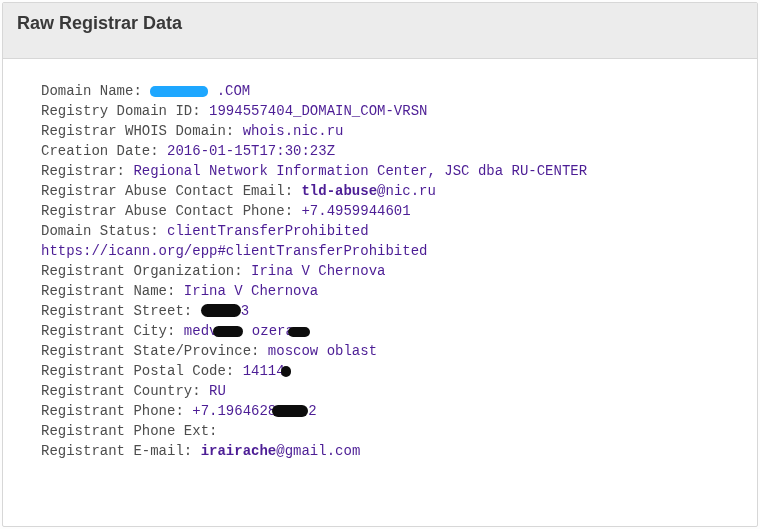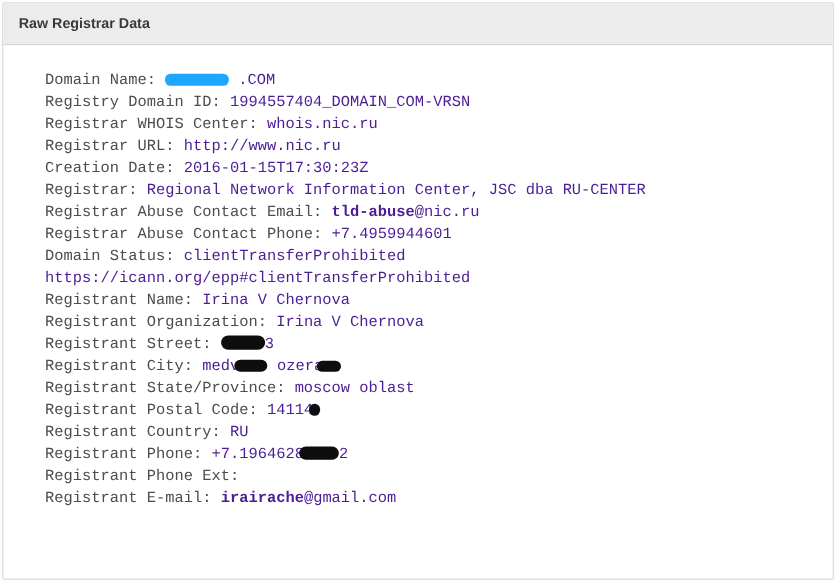--- a/index.html
+++ b/index.html
@@ -14,23 +14,23 @@
     border: 1px solid #d7d7d7;
     border-radius: 2px;
     background: #ffffff;
     box-sizing: border-box;
     width: 756px;
     min-height: 525px;
   }
   .panel-header {
     background: #ececec;
     border-bottom: 1px solid #d7d7d7;
-    padding: 10px 14px 12px 14px;
+    padding: 10px 14px 24px 14px;
     font-family: "Helvetica Neue", Helvetica, Arial, sans-serif;
-    font-size: 13px;
+    font-size: 18px;
     font-weight: 600;
     color: #393939;
   }
   .panel-body {
     padding: 22px 14px 10px 38px;
   }
   .line {
     font-size: 14px;
     line-height: 20px;
     color: #4d4d4d;
@@ -75,26 +75,23 @@
       <span class="label">Domain Name: </span>
       <span class="redact blue" style="width:58px;"></span>
       <span class="value">.COM</span>
     </div>
 
     <div class="line">
       <span class="label">Registry Domain ID: </span><span class="value">1994557404_DOMAIN_COM-VRSN</span>
     </div>
 
     <div class="line">
-      <span class="label">Registrar WHOIS Center: </span><span class="value">whois.nic.ru</span>
+      <span class="label">Registrar WHOIS Domain: </span><span class="value">whois.nic.ru</span>
     </div>
 
-    <div class="line">
-      <span class="label">Registrar URL: </span><span class="value">http://www.nic.ru</span>
-    </div>
 
     <div class="line">
       <span class="label">Creation Date: </span><span class="value">2016-01-15T17:30:23Z</span>
     </div>
 
 
     <div class="line">
       <span class="label">Registrar: </span><span class="value">Regional Network Information Center, JSC dba RU-CENTER</span>
     </div>
 
@@ -110,25 +107,25 @@
     <div class="line">
       <span class="label">Domain Status: </span><span class="value">clientTransferProhibited</span>
     </div>
 
     <div class="line">
       <span class="value">https://icann.org/epp#clientTransferProhibited</span>
     </div>
 
 
     <div class="line">
-      <span class="label">Registrant Name: </span><span class="value">Irina V Chernova</span>
+      <span class="label">Registrant Organization: </span><span class="value">Irina V Chernova</span>
     </div>
 
     <div class="line">
-      <span class="label">Registrant Organization: </span><span class="value">Irina V Chernova</span>
+      <span class="label">Registrant Name: </span><span class="value">Irina V Chernova</span>
     </div>
 
     <div class="line">
       <span class="label">Registrant Street: </span>
       <span class="redact black" style="width:40px;height:13px;"></span><span class="value">3</span>
     </div>
 
     <div class="line">
       <span class="label">Registrant City: </span><span class="value">medv</span><span class="redact black overlap" style="width:30px;height:11px;"></span><span class="value"> ozera</span><span class="redact black" style="width:22px;height:10px;margin-left:-6px;"></span>
     </div>

